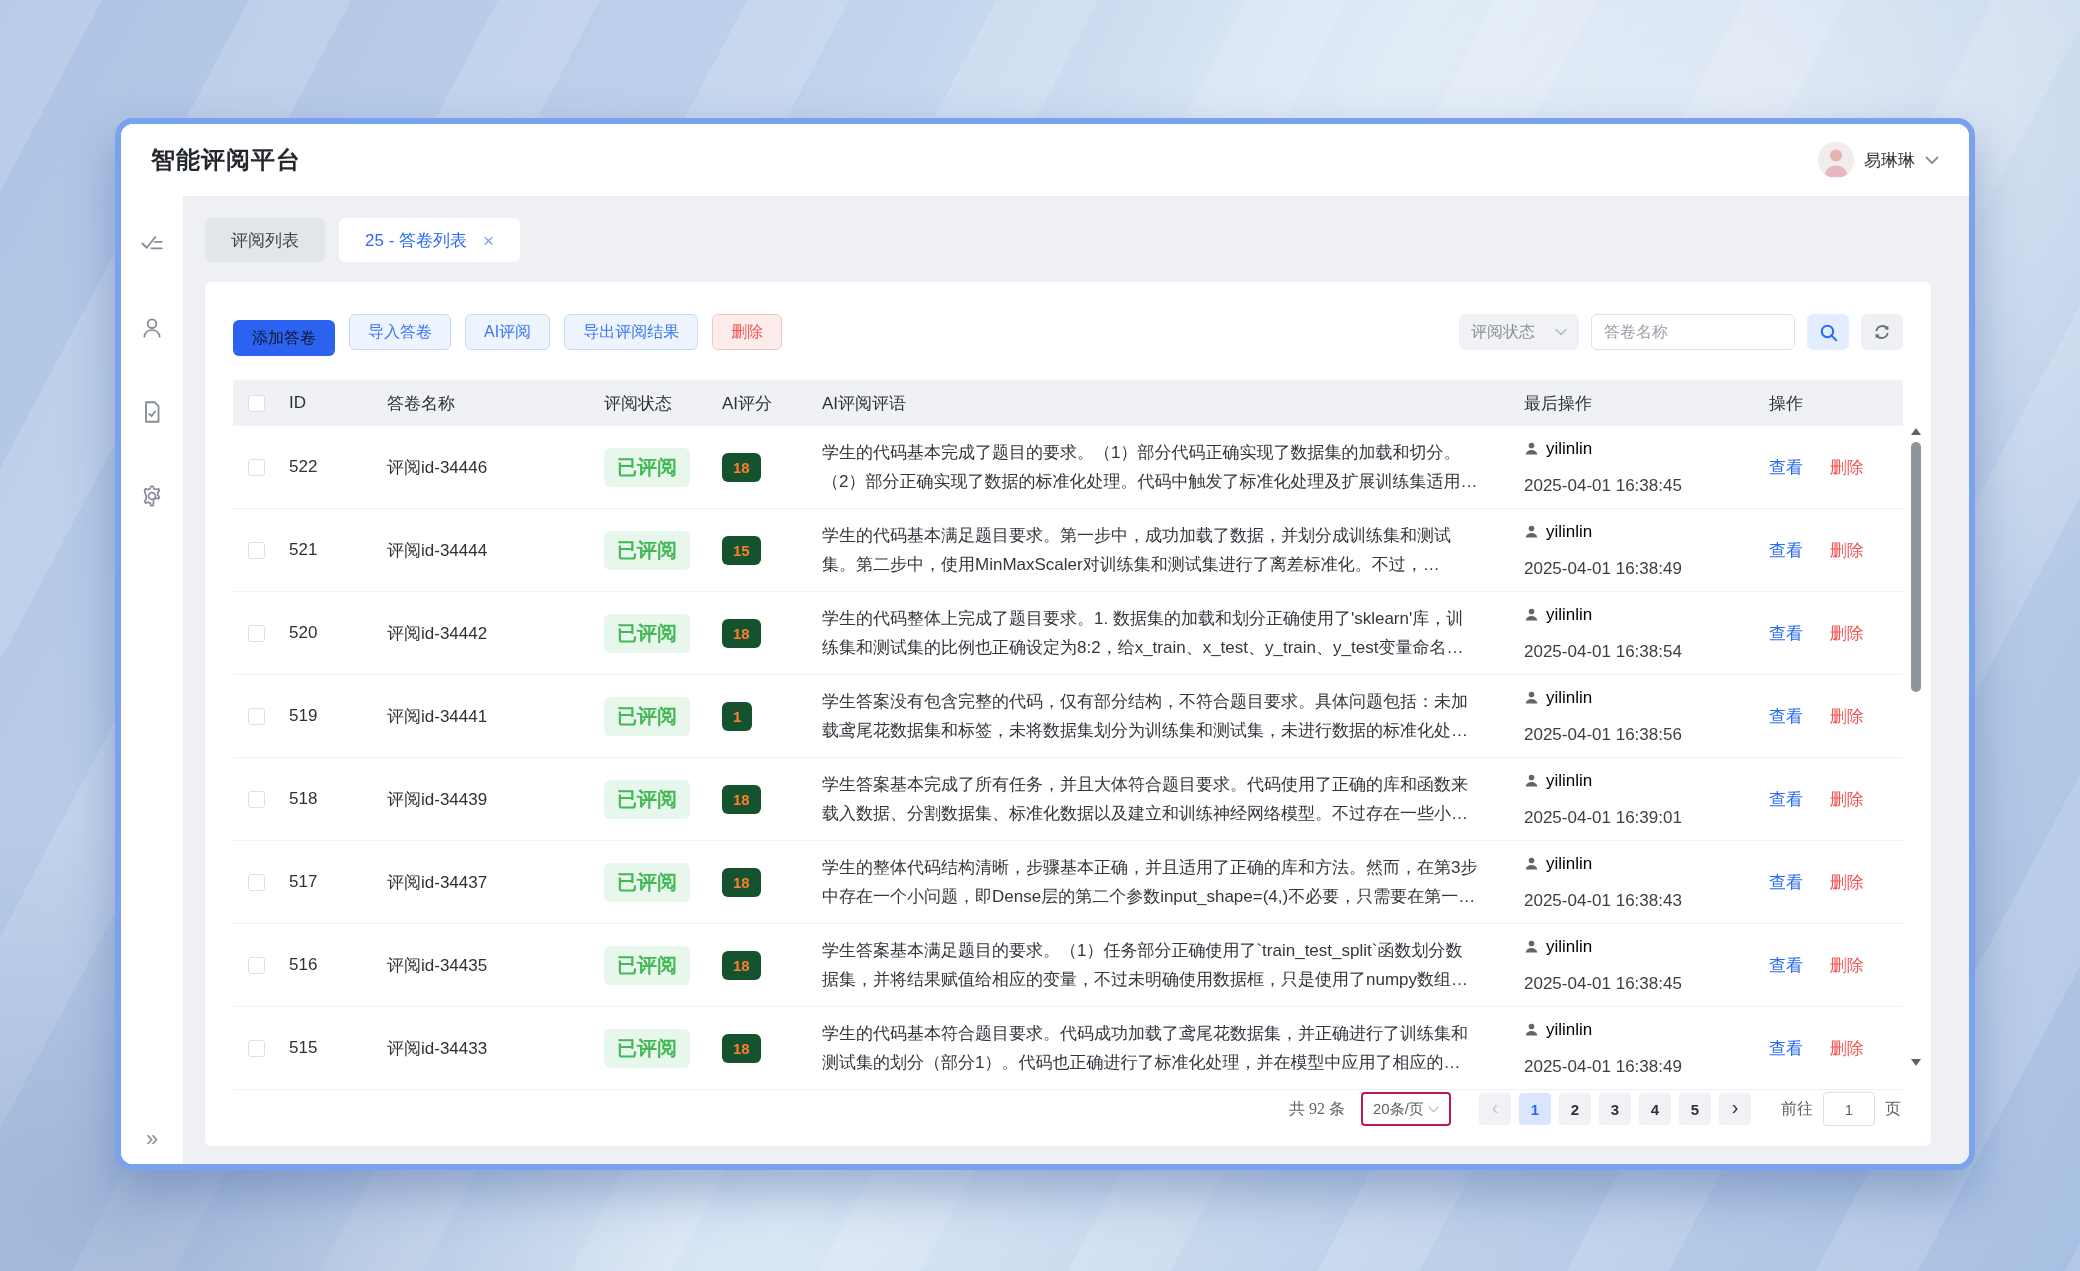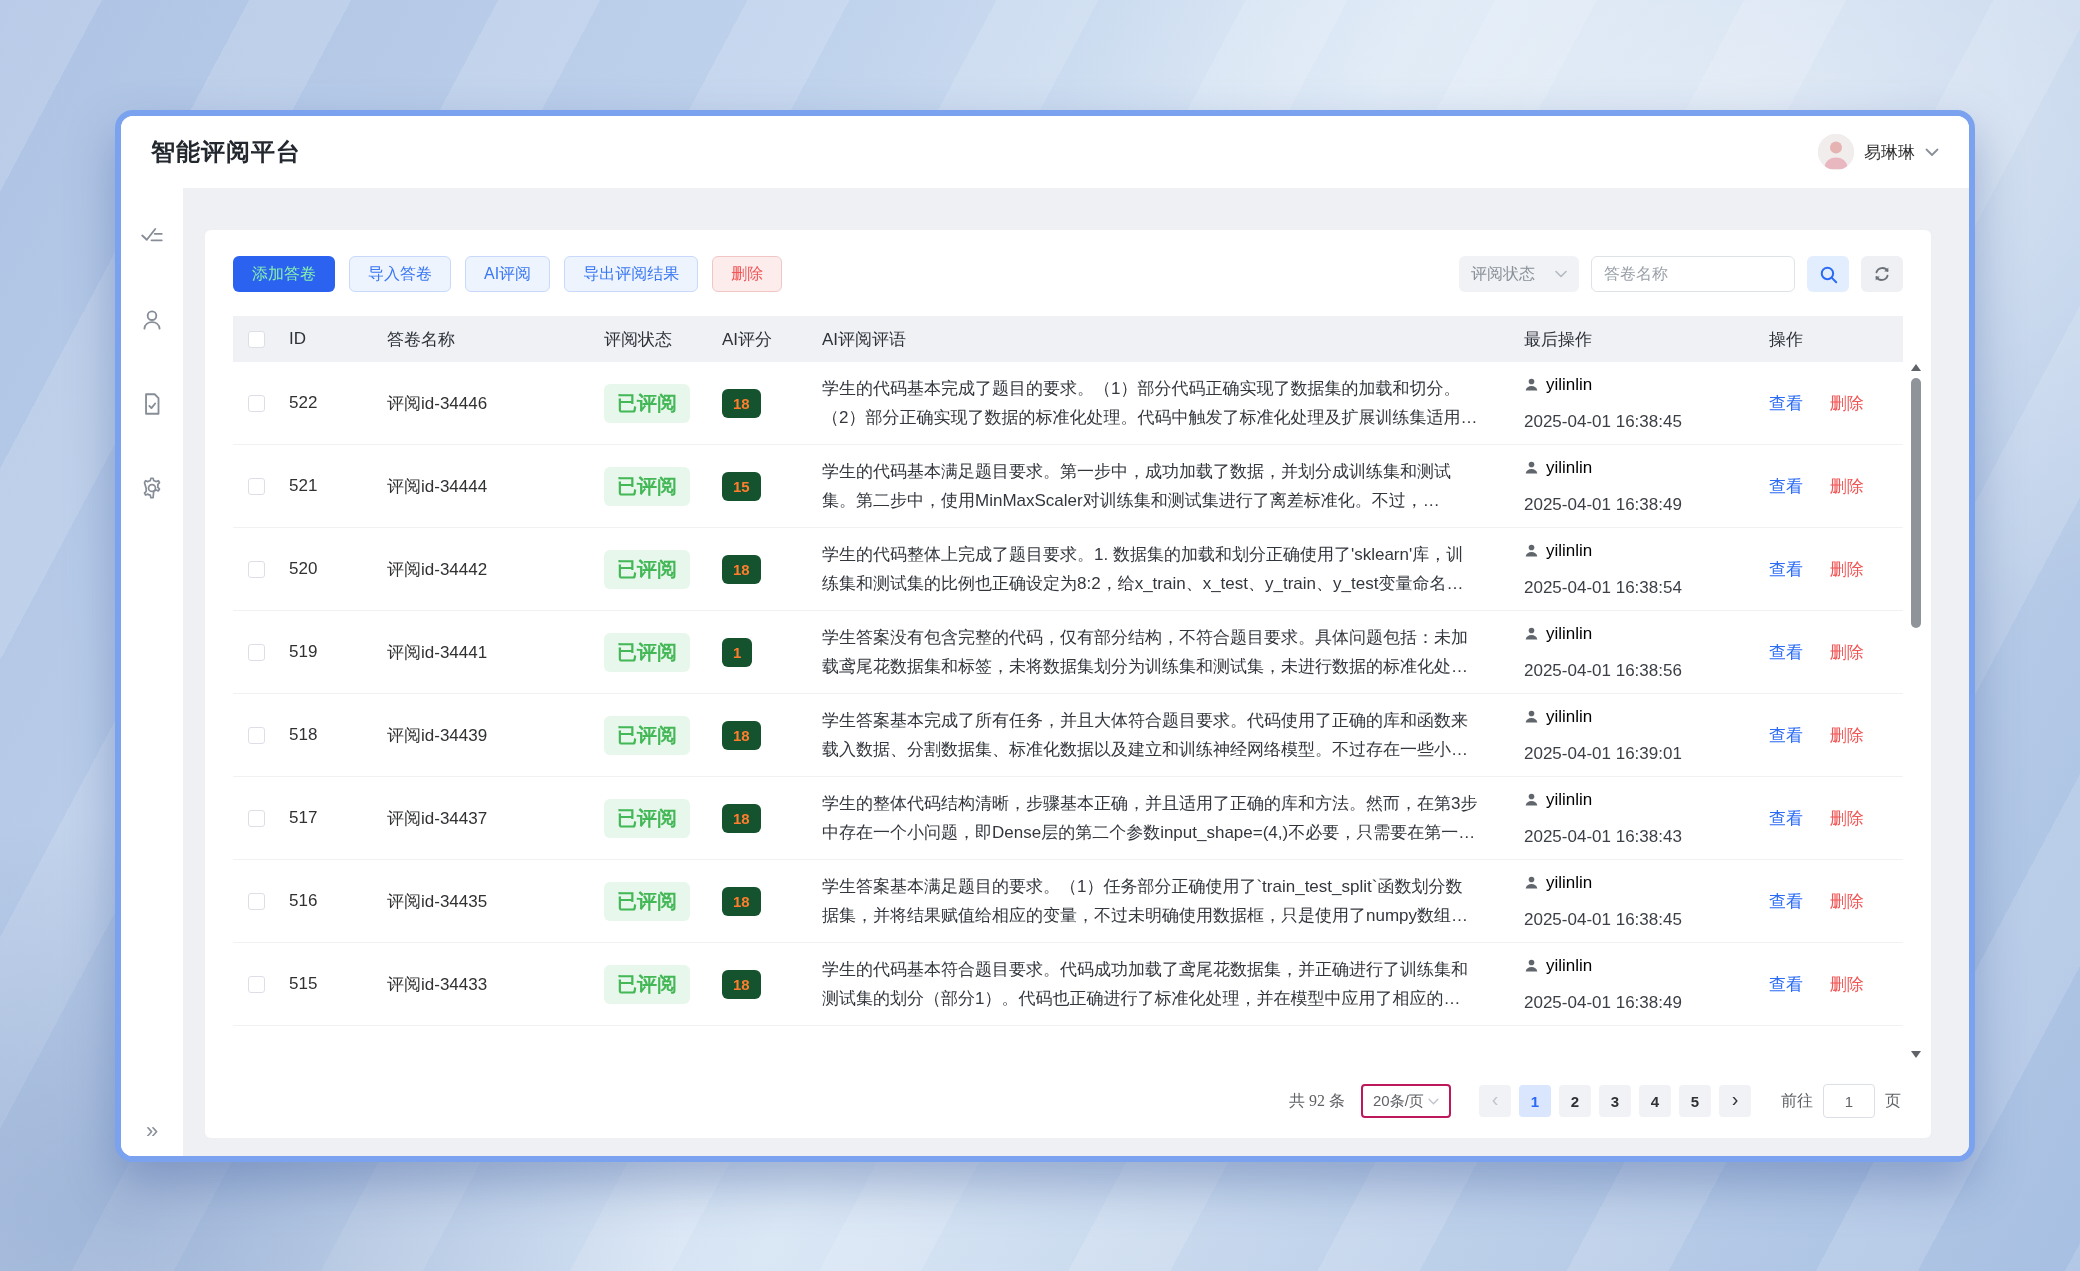--- a/index.html
+++ b/index.html
@@ -14,21 +14,21 @@
   body::before {
     content:""; position:absolute; inset:0; pointer-events:none;
     background: repeating-linear-gradient(118deg, rgba(255,255,255,.14) 0 90px, rgba(255,255,255,0) 90px 220px);
   }
   body::after {
     content:""; position:absolute; inset:0; pointer-events:none;
     background: radial-gradient(900px 650px at 6% 96%, rgba(80,110,165,.28), transparent 62%);
   }
 
   .window {
-    position:absolute; left:115px; top:110px; width:1860px; height:1052px;
+    position:absolute; left:115px; top:118px; width:1860px; height:1052px;
     background:#fff; border:6px solid #7aa2ee; border-radius:18px;
     box-shadow: 0 22px 48px rgba(55,84,150,.38);
     display:flex; flex-direction:column; overflow:hidden; z-index:2;
   }
 
   
   .win-header { height:72px; min-height:72px; background:#fff; display:flex; align-items:center; justify-content:space-between; padding:0 30px 0 30px; }
   .app-title { font-size:24px; font-weight:bold; color:#23272e; letter-spacing:1px; }
   .user-chip { display:flex; align-items:center; gap:10px; cursor:pointer; }
   .avatar { width:36px; height:36px; border-radius:50%; overflow:hidden; background:#f0ecec; }
@@ -48,21 +48,21 @@
   .tab.inactive { background:#e2e5ea; color:#3f434b; }
   .tab.active { background:#ffffff; color:#2a6af5; gap:16px; }
   .tab-close { color:#84a2e8; font-size:19px; line-height:1; }
 
   
   .panel { margin-top:20px; margin-bottom:18px; background:#fff; border-radius:6px; flex:1; min-height:0; padding:26px 28px 0 28px; display:flex; flex-direction:column; }
 
   
   .toolbar { display:flex; align-items:center; }
   .btn { height:36px; border-radius:6px; font-size:16px; display:inline-flex; align-items:center; justify-content:center; padding:0 18px; margin-right:14px; cursor:pointer; border:1px solid transparent; white-space:nowrap; }
-  .btn.primary { background:#2b63f0; color:#86efac; }
+  .btn.primary { background:#2b63f0; color:#0f172a;margin-top:12px; }
   .btn.soft { background:#eef4fe; border-color:#c8d9fb; color:#3a77f2; }
   .btn.danger { background:#fdecec; border-color:#f3c6c6; color:#f25555; }
   .filters { margin-left:auto; display:flex; align-items:center; gap:12px; }
   .select-filter { width:120px; height:36px; background:#f0f2f5; border-radius:6px; color:#8a9099; font-size:16px; display:flex; align-items:center; justify-content:space-between; padding:0 12px; cursor:pointer; }
   .search-input { width:204px; height:36px; border:1px solid #dfe3e8; border-radius:6px; background:#fff; padding:0 12px; font-size:16px; color:#303133; font-family:"Liberation Sans","DejaVu Sans",sans-serif; }
   .search-input::placeholder { color:#9aa0a8; }
   .icon-btn { width:42px; height:36px; border-radius:6px; display:flex; align-items:center; justify-content:center; cursor:pointer; }
   .icon-btn.search { background:#e2edfe; }
   .icon-btn.refresh { background:#eef0f3; }
 
@@ -164,20 +164,29 @@
             <circle cx="12" cy="12" r="3.2"></circle>
             <path d="M11 3h2l.6 2.2a7 7 0 0 1 2.1.9l2.2-.8 1 1.8-1.6 1.7c.2.7.2 1.7 0 2.4l1.6 1.7-1 1.8-2.2-.8a7 7 0 0 1-2.1.9L13 21h-2l-.6-2.4a7 7 0 0 1-2.1-.9l-2.2.8-1-1.8 1.6-1.7a7.4 7.4 0 0 1 0-2.4L5.1 7.1l1-1.8 2.2.8a7 7 0 0 1 2.1-.9z"></path>
           </g>
         </svg>
       </div>
       <div class="collapse-btn">»</div>
     </div>
 
     <div class="content">
 
+      <div class="tabs">
+        <div class="tab inactive">
+          <span>评阅列表</span>
+        </div>
+        <div class="tab active">
+          <span>25 - 答卷列表</span>
+          <span class="tab-close">×</span>
+        </div>
+      </div>
 
       <div class="panel">
 
         <div class="toolbar">
           <div class="btn primary">添加答卷</div>
           <div class="btn soft">导入答卷</div>
           <div class="btn soft">AI评阅</div>
           <div class="btn soft">导出评阅结果</div>
           <div class="btn danger">删除</div>
 

